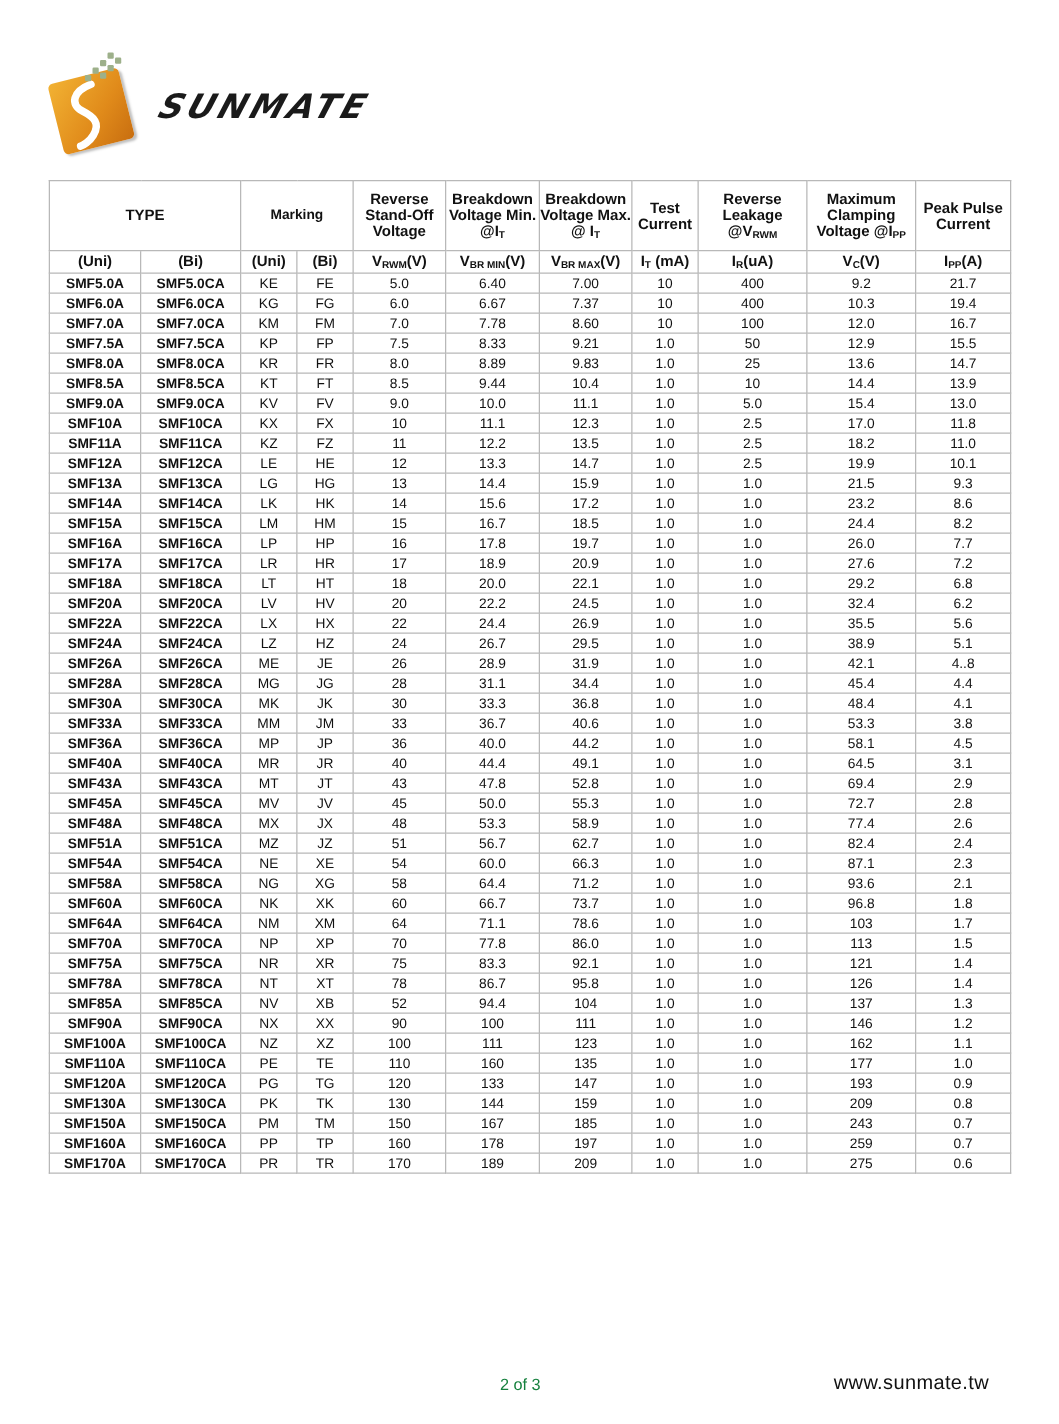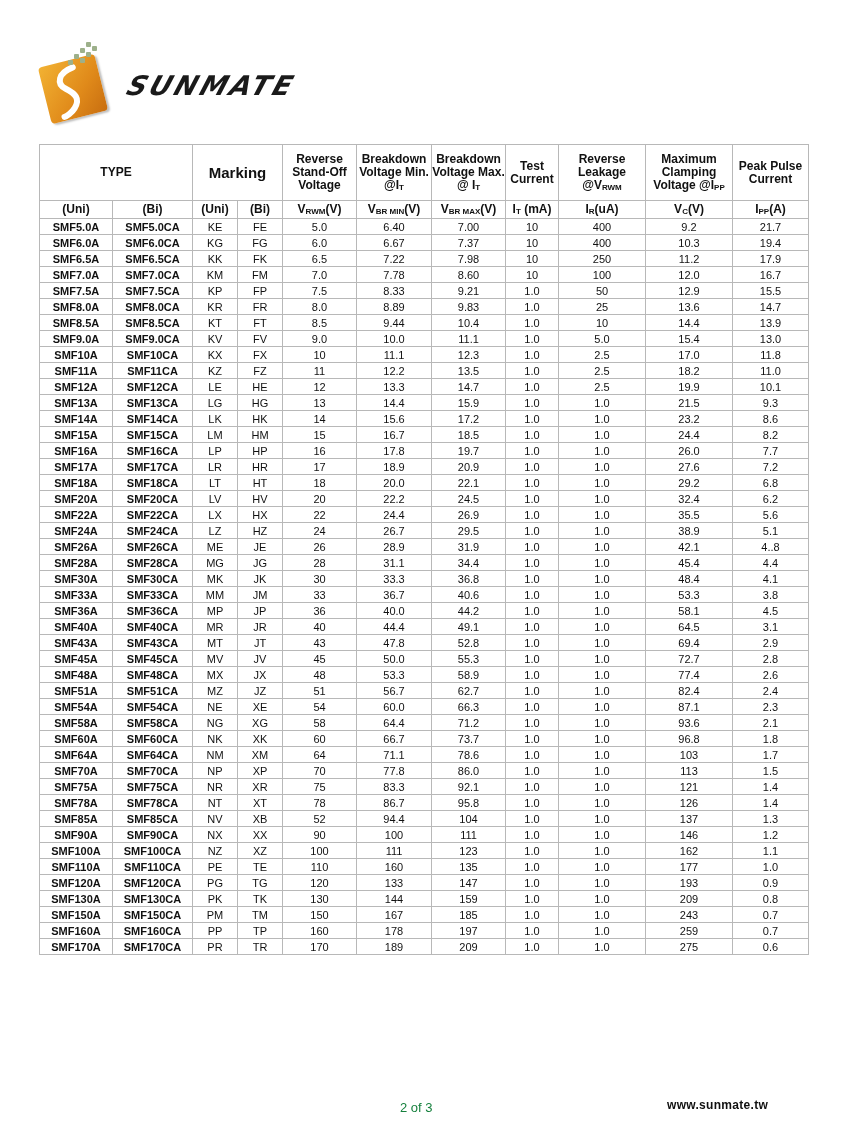--- a/index.html
+++ b/index.html
@@ -12,24 +12,24 @@
   .logo-dots span { position:absolute; width:5px; height:5px; background:#9db08a; border-radius:1px; }
   .logo-text { position:absolute; left:90px; top:28px; font-family:"DejaVu Sans", sans-serif; font-weight:bold; font-style:italic;
     font-size:27px; letter-spacing:3px; color:#1a1a1a; transform:skewX(-18deg); }
   table.spec { position:absolute; left:39px; top:144px; width:769px; border-collapse:collapse; table-layout:fixed; }
   table.spec td, table.spec th { border:1px solid #b8b8b8; padding:0; text-align:center; vertical-align:middle; font-size:11px; line-height:12px; overflow:hidden; white-space:nowrap; }
   table.spec th { font-weight:bold; font-size:12px; line-height:13px; }
   table.spec tr.h1 th { height:55px; white-space:normal;margin-top:20px; }
   table.spec tr.h2 th { height:17px; }
   table.spec tbody td { height:15px; }
   table.spec tbody td.type { font-weight:bold; }
-  table.spec th.mk { font-size:15px; }
+  table.spec th.mk { font-size:11px; }
   sub { font-size:8px; vertical-align:-1px; line-height:0; }
   .footer-page { position:absolute; left:400px; top:1100px; font-size:13px; color:#15803d; }
-  .footer-url { position:absolute; left:667px; top:1098px; font-size:12px; font-weight:bold; color:#111; letter-spacing:0.3px; }
+  .footer-url { position:absolute; left:667px; top:1098px; font-size:16px; font-weight:normal; color:#111; letter-spacing:0.3px; }
 </style>
 </head>
 <body>
 
 <div class="logo">
   <div class="logo-mark">
     <svg class="logo-s" viewBox="0 0 58 58">
       <path d="M34 8 C18 10 14 20 22 27 C30 34 34 40 26 48 C22 52 16 54 14 54" stroke="#ffffff" stroke-width="6" fill="none" stroke-linecap="round"></path>
     </svg>
   </div>
@@ -106,33 +106,20 @@
         <td>FG</td>
         <td>6.0</td>
         <td>6.67</td>
         <td>7.37</td>
         <td>10</td>
         <td>400</td>
         <td>10.3</td>
         <td>19.4</td>
       </tr>
       <tr>
-        <td class="type">SMF6.5A</td>
-        <td class="type">SMF6.5CA</td>
-        <td>KK</td>
-        <td>FK</td>
-        <td>6.5</td>
-        <td>7.22</td>
-        <td>7.98</td>
-        <td>10</td>
-        <td>250</td>
-        <td>11.2</td>
-        <td>17.9</td>
-      </tr>
-      <tr>
         <td class="type">SMF7.0A</td>
         <td class="type">SMF7.0CA</td>
         <td>KM</td>
         <td>FM</td>
         <td>7.0</td>
         <td>7.78</td>
         <td>8.60</td>
         <td>10</td>
         <td>100</td>
         <td>12.0</td>

